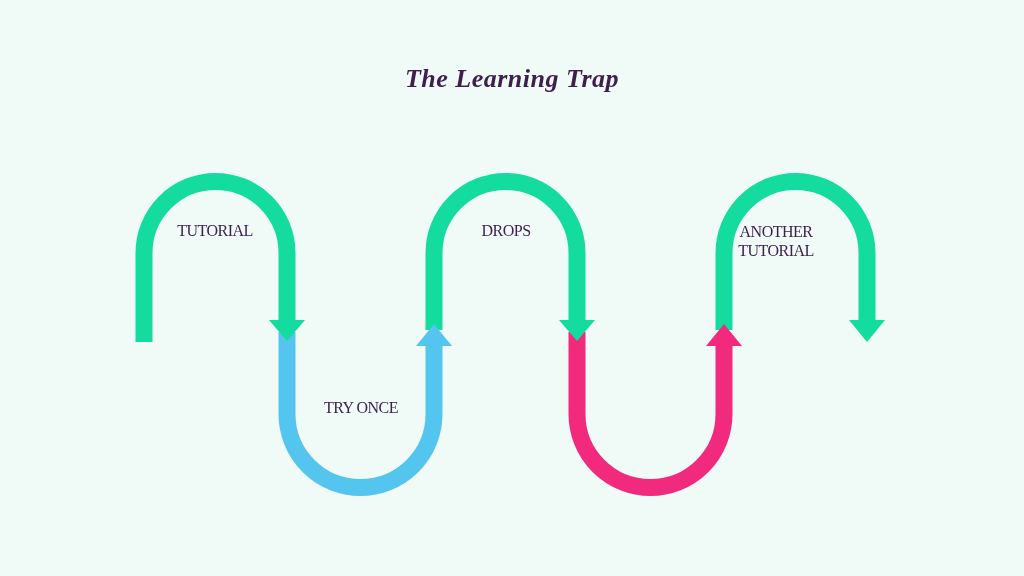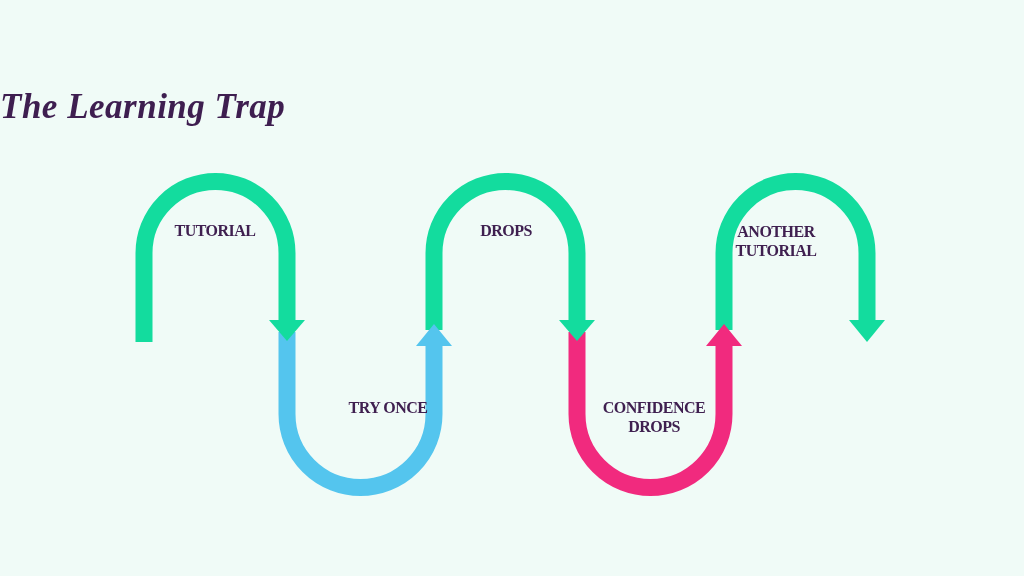--- a/index.html
+++ b/index.html
@@ -13,46 +13,45 @@
     height: 576px;
     background: #f0fbf7;
     overflow: hidden;
     font-family: "Liberation Serif", serif;
   }
   .title {
     position: absolute;
     top: 64px;
     left: 0;
     right: 0;
-    text-align: left;
-    font-size: 35px;
+    text-align: center;
+    font-size: 26px;
     font-weight: bold;
     font-style: italic;
     color: #3e1e50;
     letter-spacing: 0.5px;
-    margin-top: 23px;
   }
   .flow-svg {
     position: absolute;
     top: 0;
     left: 0;
   }
   .step-label {
     position: absolute;
     transform: translate(-50%, -50%);
     font-size: 16px;
-    font-weight: bold;
+    font-weight: normal;
     color: #3f2050;
     letter-spacing: -0.5px;
     line-height: 1.2;
     text-align: center;
     white-space: pre-line;
   }
   .lbl-tutorial        { left: 215px; top: 231px; }
-  .lbl-try-once        { left: 361px; top: 408px; margin-left: 27px; }
+  .lbl-try-once        { left: 361px; top: 408px; }
   .lbl-snag            { left: 506px; top: 231px; }
   .lbl-confidence      { left: 654px; top: 417px; }
   .lbl-another         { left: 776px; top: 241px; }
 </style>
 </head>
 <body>
 
 <div class="canvas">
 
   <div class="title">The Learning Trap</div>
@@ -79,19 +78,17 @@
 
     <polygon points="849,320 885,320 867,342" fill="#13dc9e"></polygon>
   </svg>
 
   <div class="step-label lbl-tutorial">TUTORIAL</div>
 
   <div class="step-label lbl-try-once">TRY ONCE</div>
 
   <div class="step-label lbl-snag">DROPS</div>
 
-  <div class="step-label lbl-confidence">CONFIDENCE
-DROPS</div>
 
   <div class="step-label lbl-another">ANOTHER
 TUTORIAL</div>
 
 </div>
 
 </body></html>

